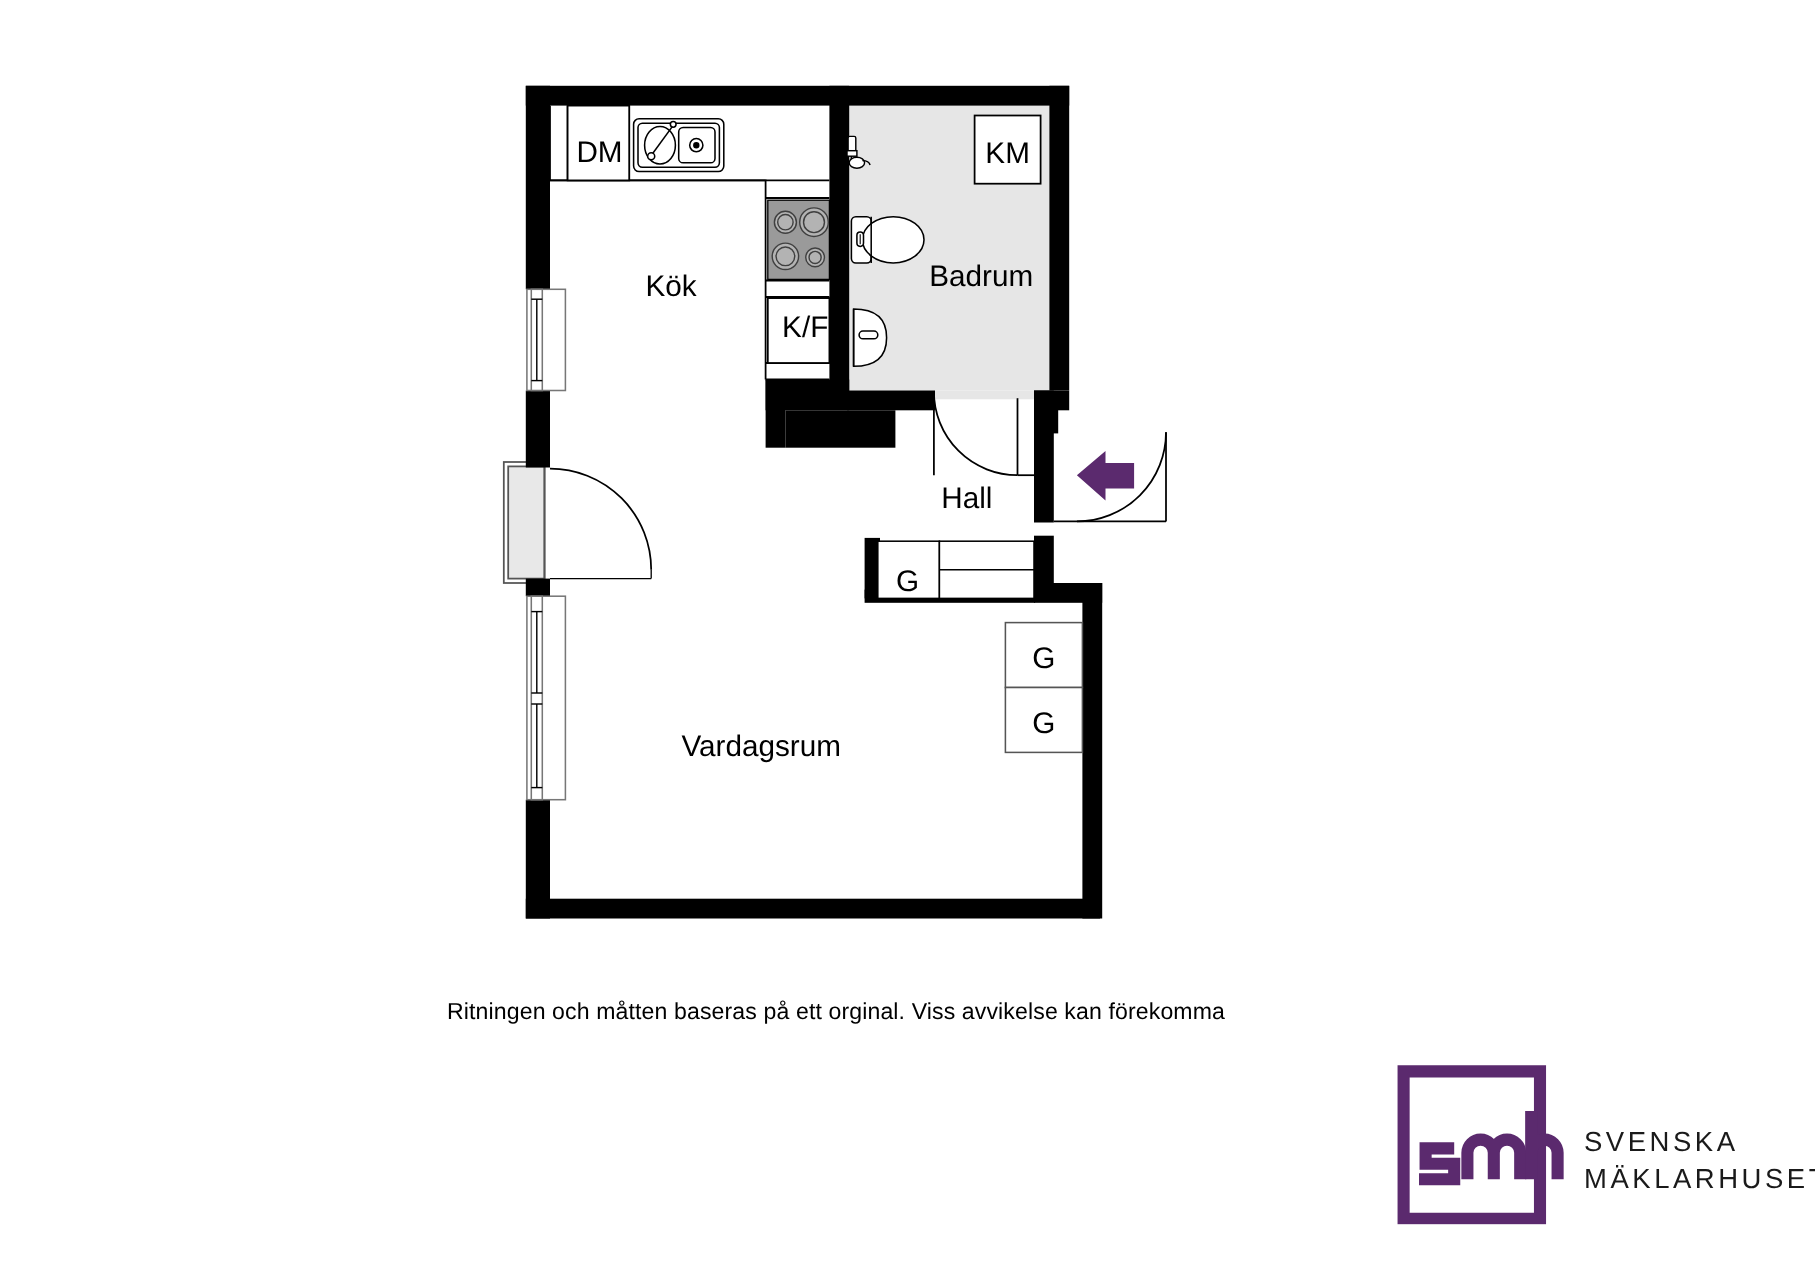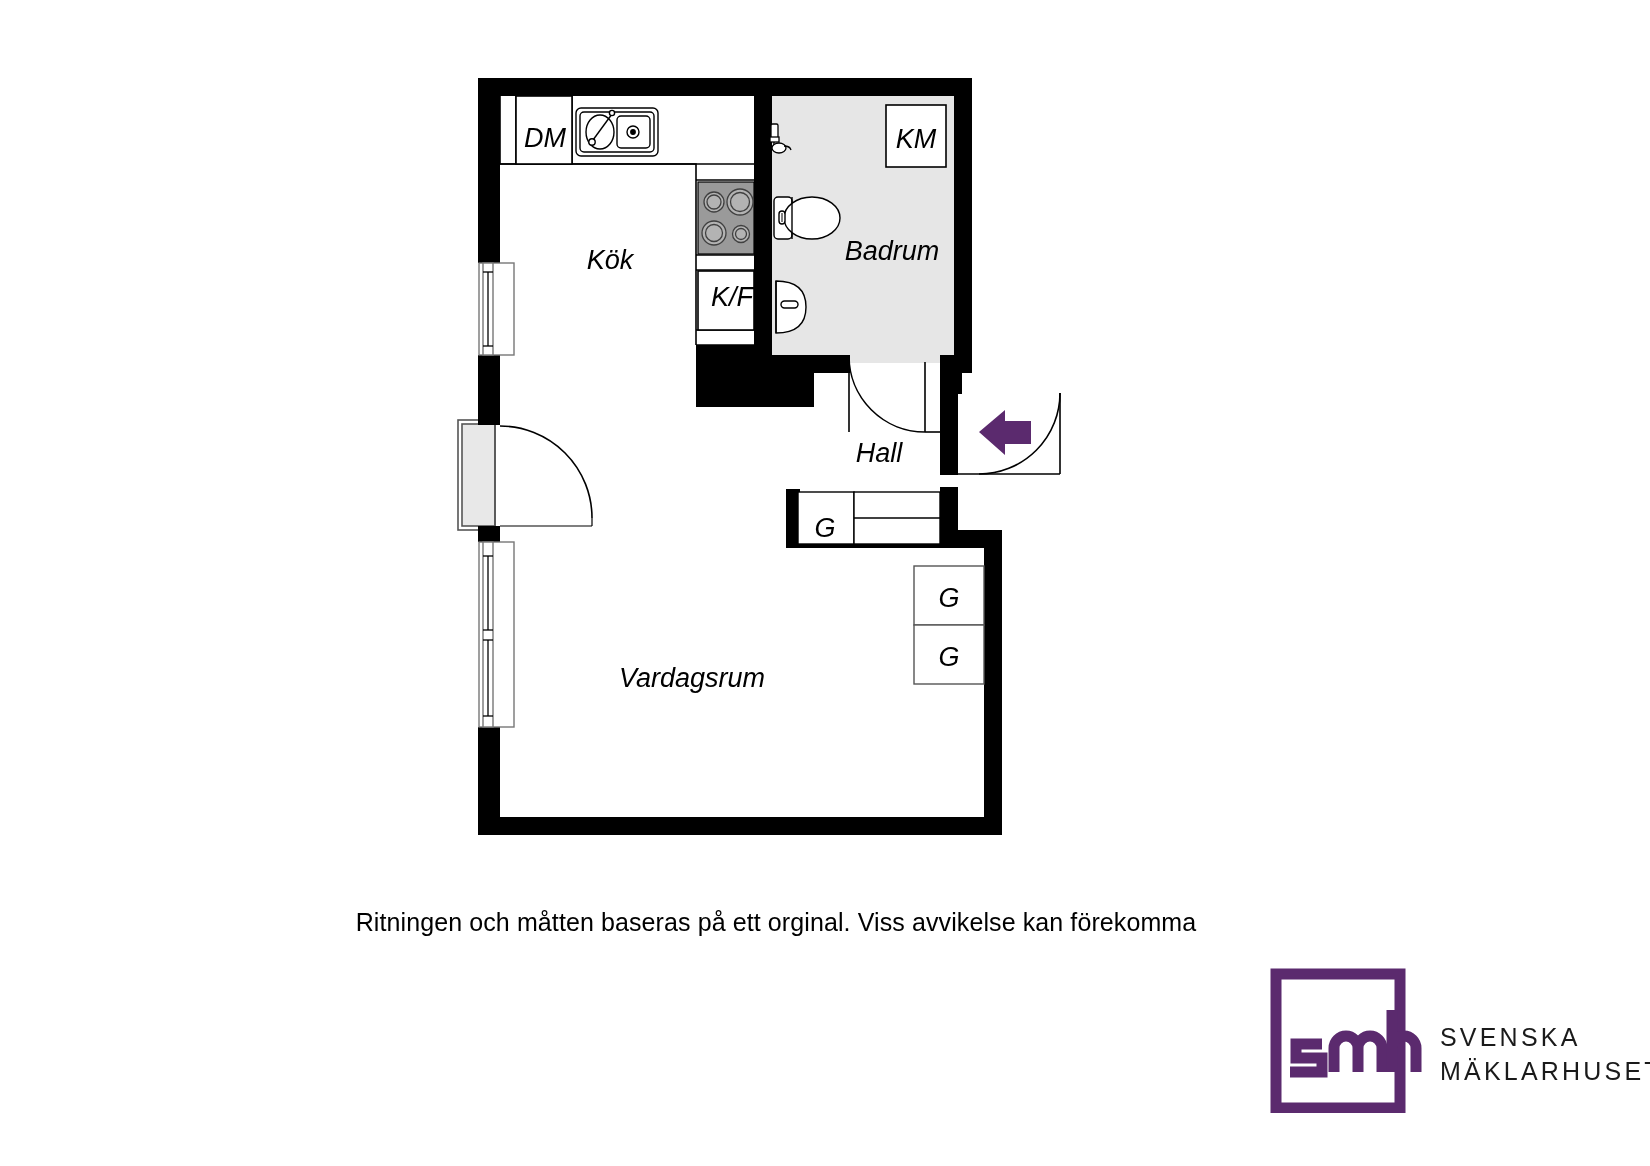--- a/index.html
+++ b/index.html
@@ -19,38 +19,36 @@
     width: 1650px;
     height: 1166px;
     background: #ffffff;
   }
   #floorplan-wrap {
     position: absolute;
     left: 0;
     top: 0;
     width: 1344px;
     height: 880px;
-    font-style: italic;
   }
   #floorplan {
     display: block;
     width: 1650px;
     height: 880px;
   }
   .disclaimer {
     position: absolute;
     left: 0;
     top: 908px;
     width: 1520px;
     text-align: center;
-    font-size: 25px;
+    font-size: 21px;
     color: #000000;
     font-family: "Liberation Sans", sans-serif;
     letter-spacing: 0.1px;
-    padding-left: 16px;
   }
   #logo-wrap {
     position: absolute;
     left: 0;
     top: 968px;
     width: 1650px;
     height: 150px;
     display: flex;
     justify-content: flex-end;
     align-items: flex-start;

